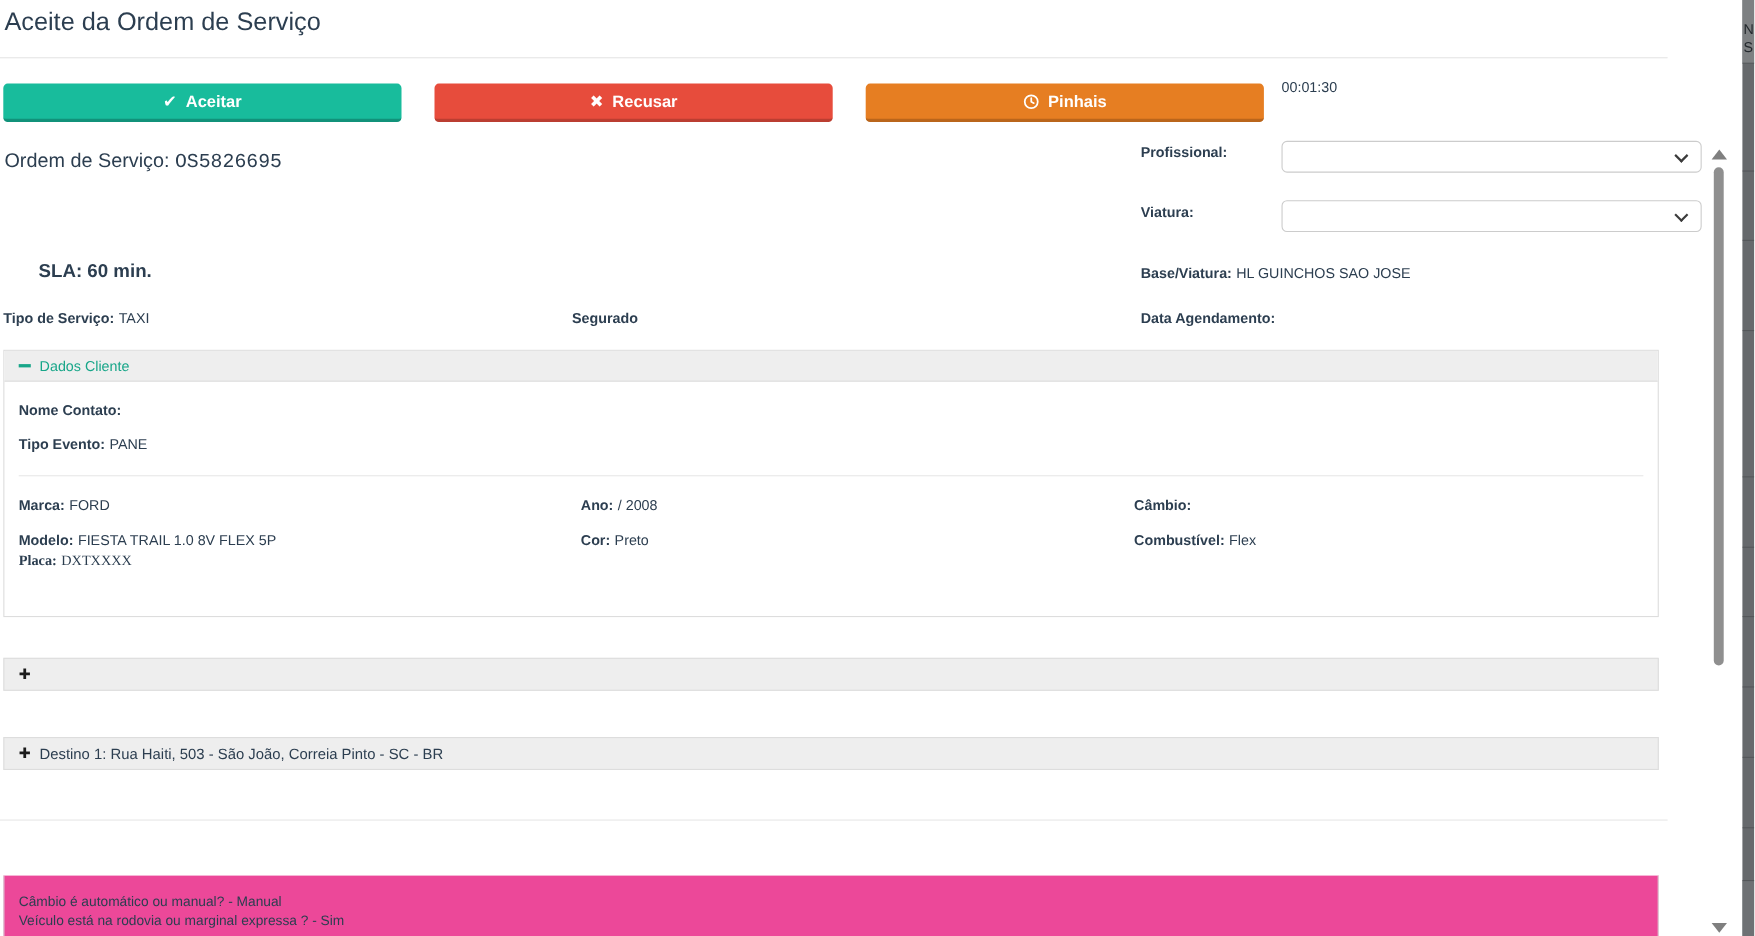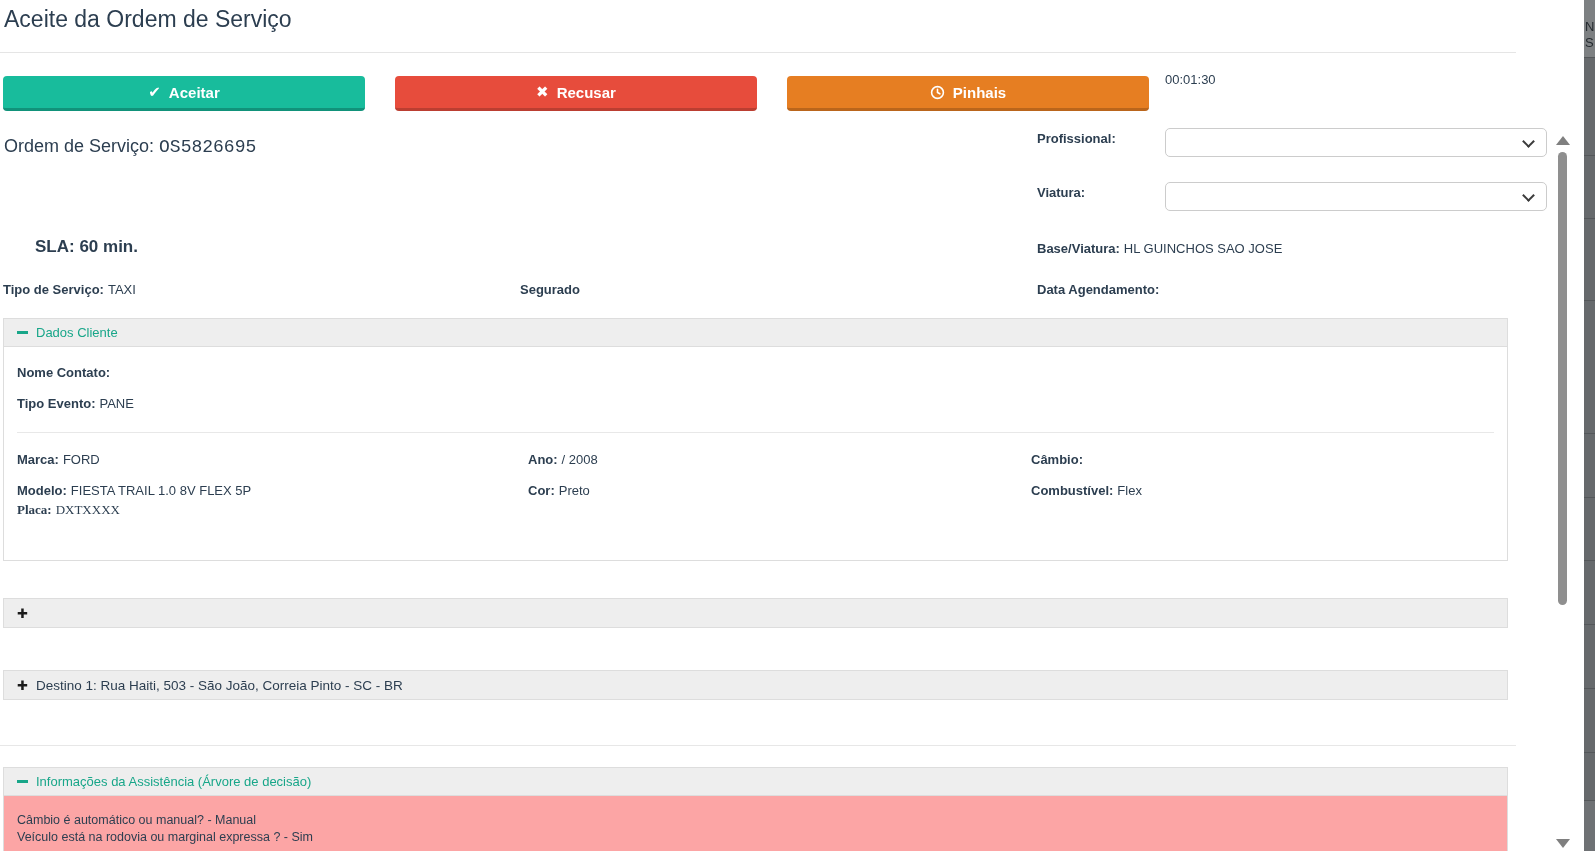--- a/index.html
+++ b/index.html
@@ -44,21 +44,21 @@
   .inner-rule { position:absolute; left:13px; right:13px; height:0; border-top:1px solid #e8e8e8; }
 
   .addr-bar { position:absolute; left:3px; width:1505px; height:30px; background:#eee;
               border:1px solid #ddd; display:flex; align-items:center; padding-left:13px;
               gap:8px; font-size:13.5px; cursor:pointer; }
   .plus-glyph { color:#1b1b1b; font-size:13px; }
 
   .mid-rule { position:absolute; left:0; top:745px; width:1516px; height:0; border-top:1px solid #e7e7e7; }
 
   .assist-body { position:absolute; left:3px; top:796px; width:1505px; height:55px;
-                 border-left:1px solid #ddd; border-right:1px solid #ddd; background:#fca5a5;padding-left:16px; }
+                 border-left:1px solid #ddd; border-right:1px solid #ddd; background:#ec4899;padding-left:16px; }
   .assist-line { position:absolute; left:13px; font-size:12.5px; line-height:17px; white-space:nowrap; }
 
   
   .sb-up { position:absolute; left:1556px; top:136px; width:0; height:0;
            border-left:7px solid transparent; border-right:7px solid transparent;
            border-bottom:9px solid #7f7f7f; cursor:pointer; }
   .sb-thumb { position:absolute; left:1558px; top:152px; width:9px; height:453px;
               background:#8f8f8f; border-radius:5px; cursor:pointer; }
   .sb-down { position:absolute; left:1556px; top:839px; width:0; height:0;
              border-left:7px solid transparent; border-right:7px solid transparent;
@@ -168,26 +168,20 @@
     <span class="plus-glyph">✚</span>
   </div>
 
   <div class="addr-bar" style="top:670px;">
     <span class="plus-glyph">✚</span>
     <span>Destino 1: Rua Haiti, 503 - São João, Correia Pinto - SC - BR</span>
   </div>
 
   <div class="mid-rule"></div>
 
-  <div class="panel" style="top:767px; height:29px;">
-    <div class="panel-heading" style="height:27px; border-bottom:none;">
-      <span class="minus-bar"></span>
-      <span>Informações da Assistência (Árvore de decisão)</span>
-    </div>
-  </div>
   <div class="assist-body">
     <div class="assist-line" style="top:16px;">Câmbio é automático ou manual? - Manual</div>
     <div class="assist-line" style="top:33px;">Veículo está na rodovia ou marginal expressa ? - Sim</div>
   </div>
 
   <div class="sb-up"></div>
   <div class="sb-thumb"></div>
   <div class="sb-down"></div>
 
   <div class="edge">

